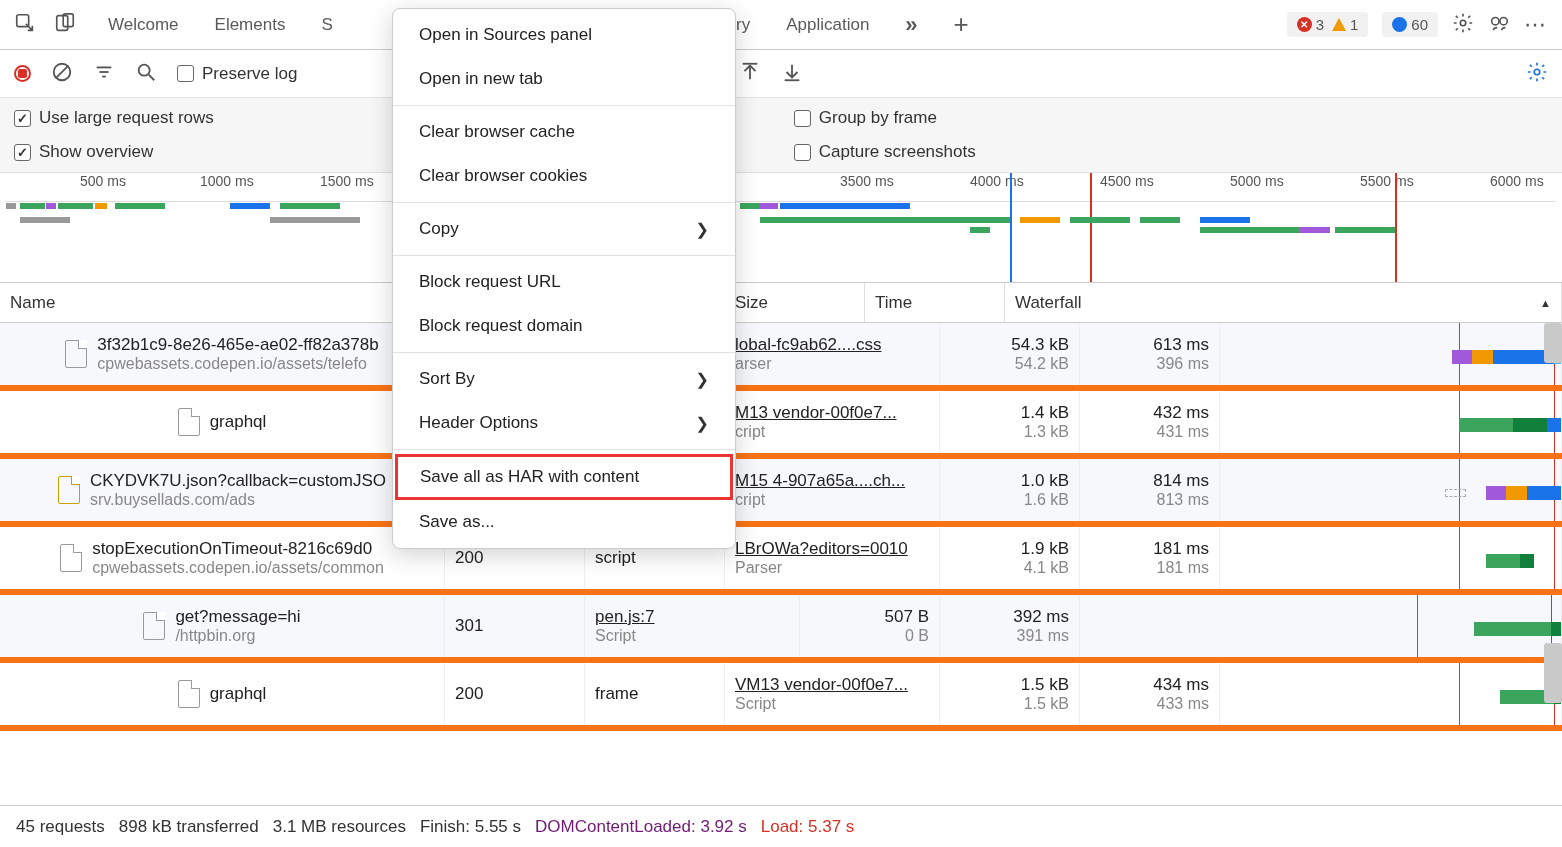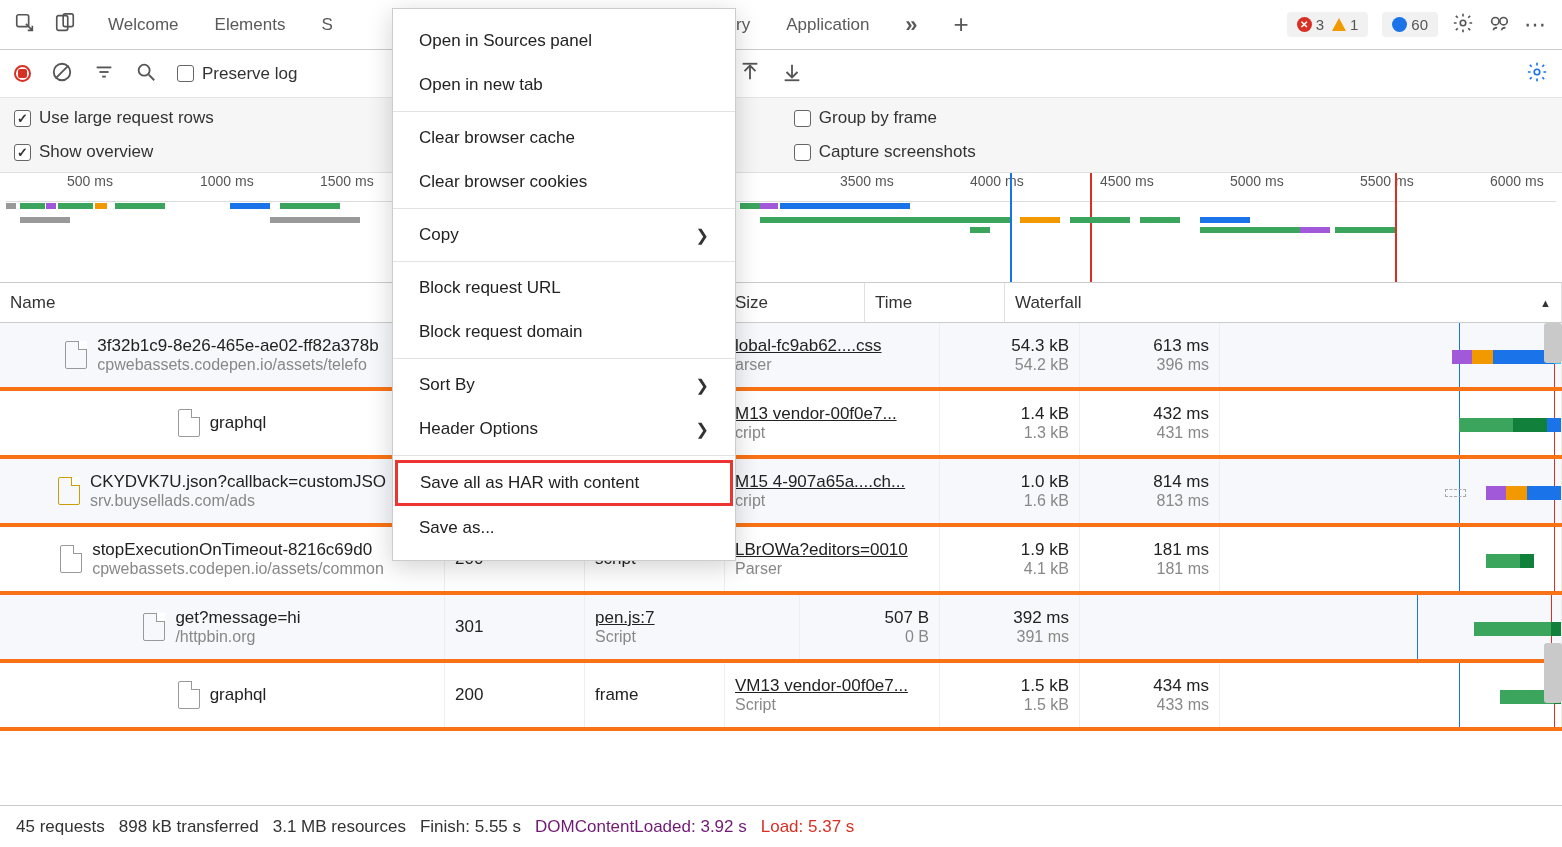--- a/index.html
+++ b/index.html
@@ -44,21 +44,21 @@
 .col-name{width:445px;}
 .col-status{width:140px;}
 .col-type{width:140px;}
 .col-init{width:215px;}
 .col-size{width:140px; justify-content:flex-end;}
 .col-time{width:140px; justify-content:flex-start;}
 .col-wf{flex:1; position:relative;}
 .sort-ind{margin-left:auto;font-size:11px;}
 
 .tbody{}
-.trow{display:flex;height:68px;border-bottom:4px solid #f97316;justify-content:center;}
+.trow{display:flex;height:68px;border-bottom:6px solid #f97316;justify-content:center;}
 .trow.alt{background:#f6f8fb;}
 .td{padding:6px 10px;border-right:1px solid #eee;display:flex;flex-direction:column;justify-content:center;overflow:hidden;white-space:nowrap;}
 .td.col-size,.td.col-time{align-items:flex-end;}
 .td .l1{font-size:17px;color:#222;overflow:hidden;text-overflow:ellipsis;}
 .td .l2{font-size:16px;color:#888;overflow:hidden;text-overflow:ellipsis;}
 .link{color:#1155cc;text-decoration:underline;}
 .name-cell{flex-direction:row;align-items:center;gap:10px;}
 .file-icon{width:22px;height:28px;border:1.5px solid #999;border-radius:2px;position:relative;flex-shrink:0;}
 .file-icon::before{content:'';position:absolute;top:-1px;right:-1px;width:8px;height:8px;background:#fff;border-left:1.5px solid #999;border-bottom:1.5px solid #999;}
 .file-icon.yellow{border-color:#c9a000;}
@@ -67,21 +67,21 @@
 
 .wf-cell{position:relative;}
 .wf-seg{position:absolute;height:14px;top:27px;}
 
 
 .statusbar{position:absolute;bottom:0;left:0;right:0;height:42px;border-top:1px solid #ccc;background:#fff;display:flex;align-items:center;padding:0 16px;gap:14px;font-size:17px;}
 .sb-blue{color:#701a75;}
 .sb-red{color:#d93025;}
 
 
-.ctx{position:absolute;top:8px;left:392px;width:344px;background:#fff;border:1px solid #ccc;border-radius:0;box-shadow:0 6px 24px rgba(0,0,0,.18);z-index:50;padding:10px 0;}
+.ctx{position:absolute;top:8px;left:392px;width:344px;background:#fff;border:1px solid #ccc;border-radius:8px;box-shadow:0 6px 24px rgba(0,0,0,.18);z-index:50;padding:4px 0;}
 .ctx-item{padding:12px 26px;font-size:17px;color:#222;display:flex;align-items:center;justify-content:space-between;cursor:pointer;}
 .ctx-sep{height:1px;background:#e2e2e2;margin:4px 0;}
 .ctx-item.highlight{border:3px solid #e33; margin:0 2px;padding:10px 22px;}
 .chev{font-size:16px;color:#333;}
 
 .icon-svg{width:22px;height:22px;display:inline-block;}
 .scroll-thumb{position:absolute;right:0;width:18px;background:#c9c9c9;border-radius:3px;}
 </style>
 </head>
 <body>
@@ -200,21 +200,21 @@
       </label>
     <label class="chk-lbl">
         <span class="checkbox"></span>
         <span>Capture screenshots</span>
       </label>
   </div>
 </div>
 
 <div class="timeline">
   <div class="tl-baseline"></div>
-  <div class="tl-tick" style="left:67px">500 ms</div>
+  <div class="tl-tick" style="left:80px">500 ms</div>
   <div class="tl-tick" style="left:200px">1000 ms</div>
   <div class="tl-tick" style="left:320px">1500 ms</div>
   <div class="tl-tick" style="left:840px">3500 ms</div>
   <div class="tl-tick" style="left:970px">4000 ms</div>
   <div class="tl-tick" style="left:1100px">4500 ms</div>
   <div class="tl-tick" style="left:1230px">5000 ms</div>
   <div class="tl-tick" style="left:1360px">5500 ms</div>
   <div class="tl-tick" style="left:1490px">6000 ms</div>
   <div class="tl-vline" style="left:1010px;background:#1a73e8;"></div>
   <div class="tl-vline" style="left:1090px;background:#d93025;"></div>

